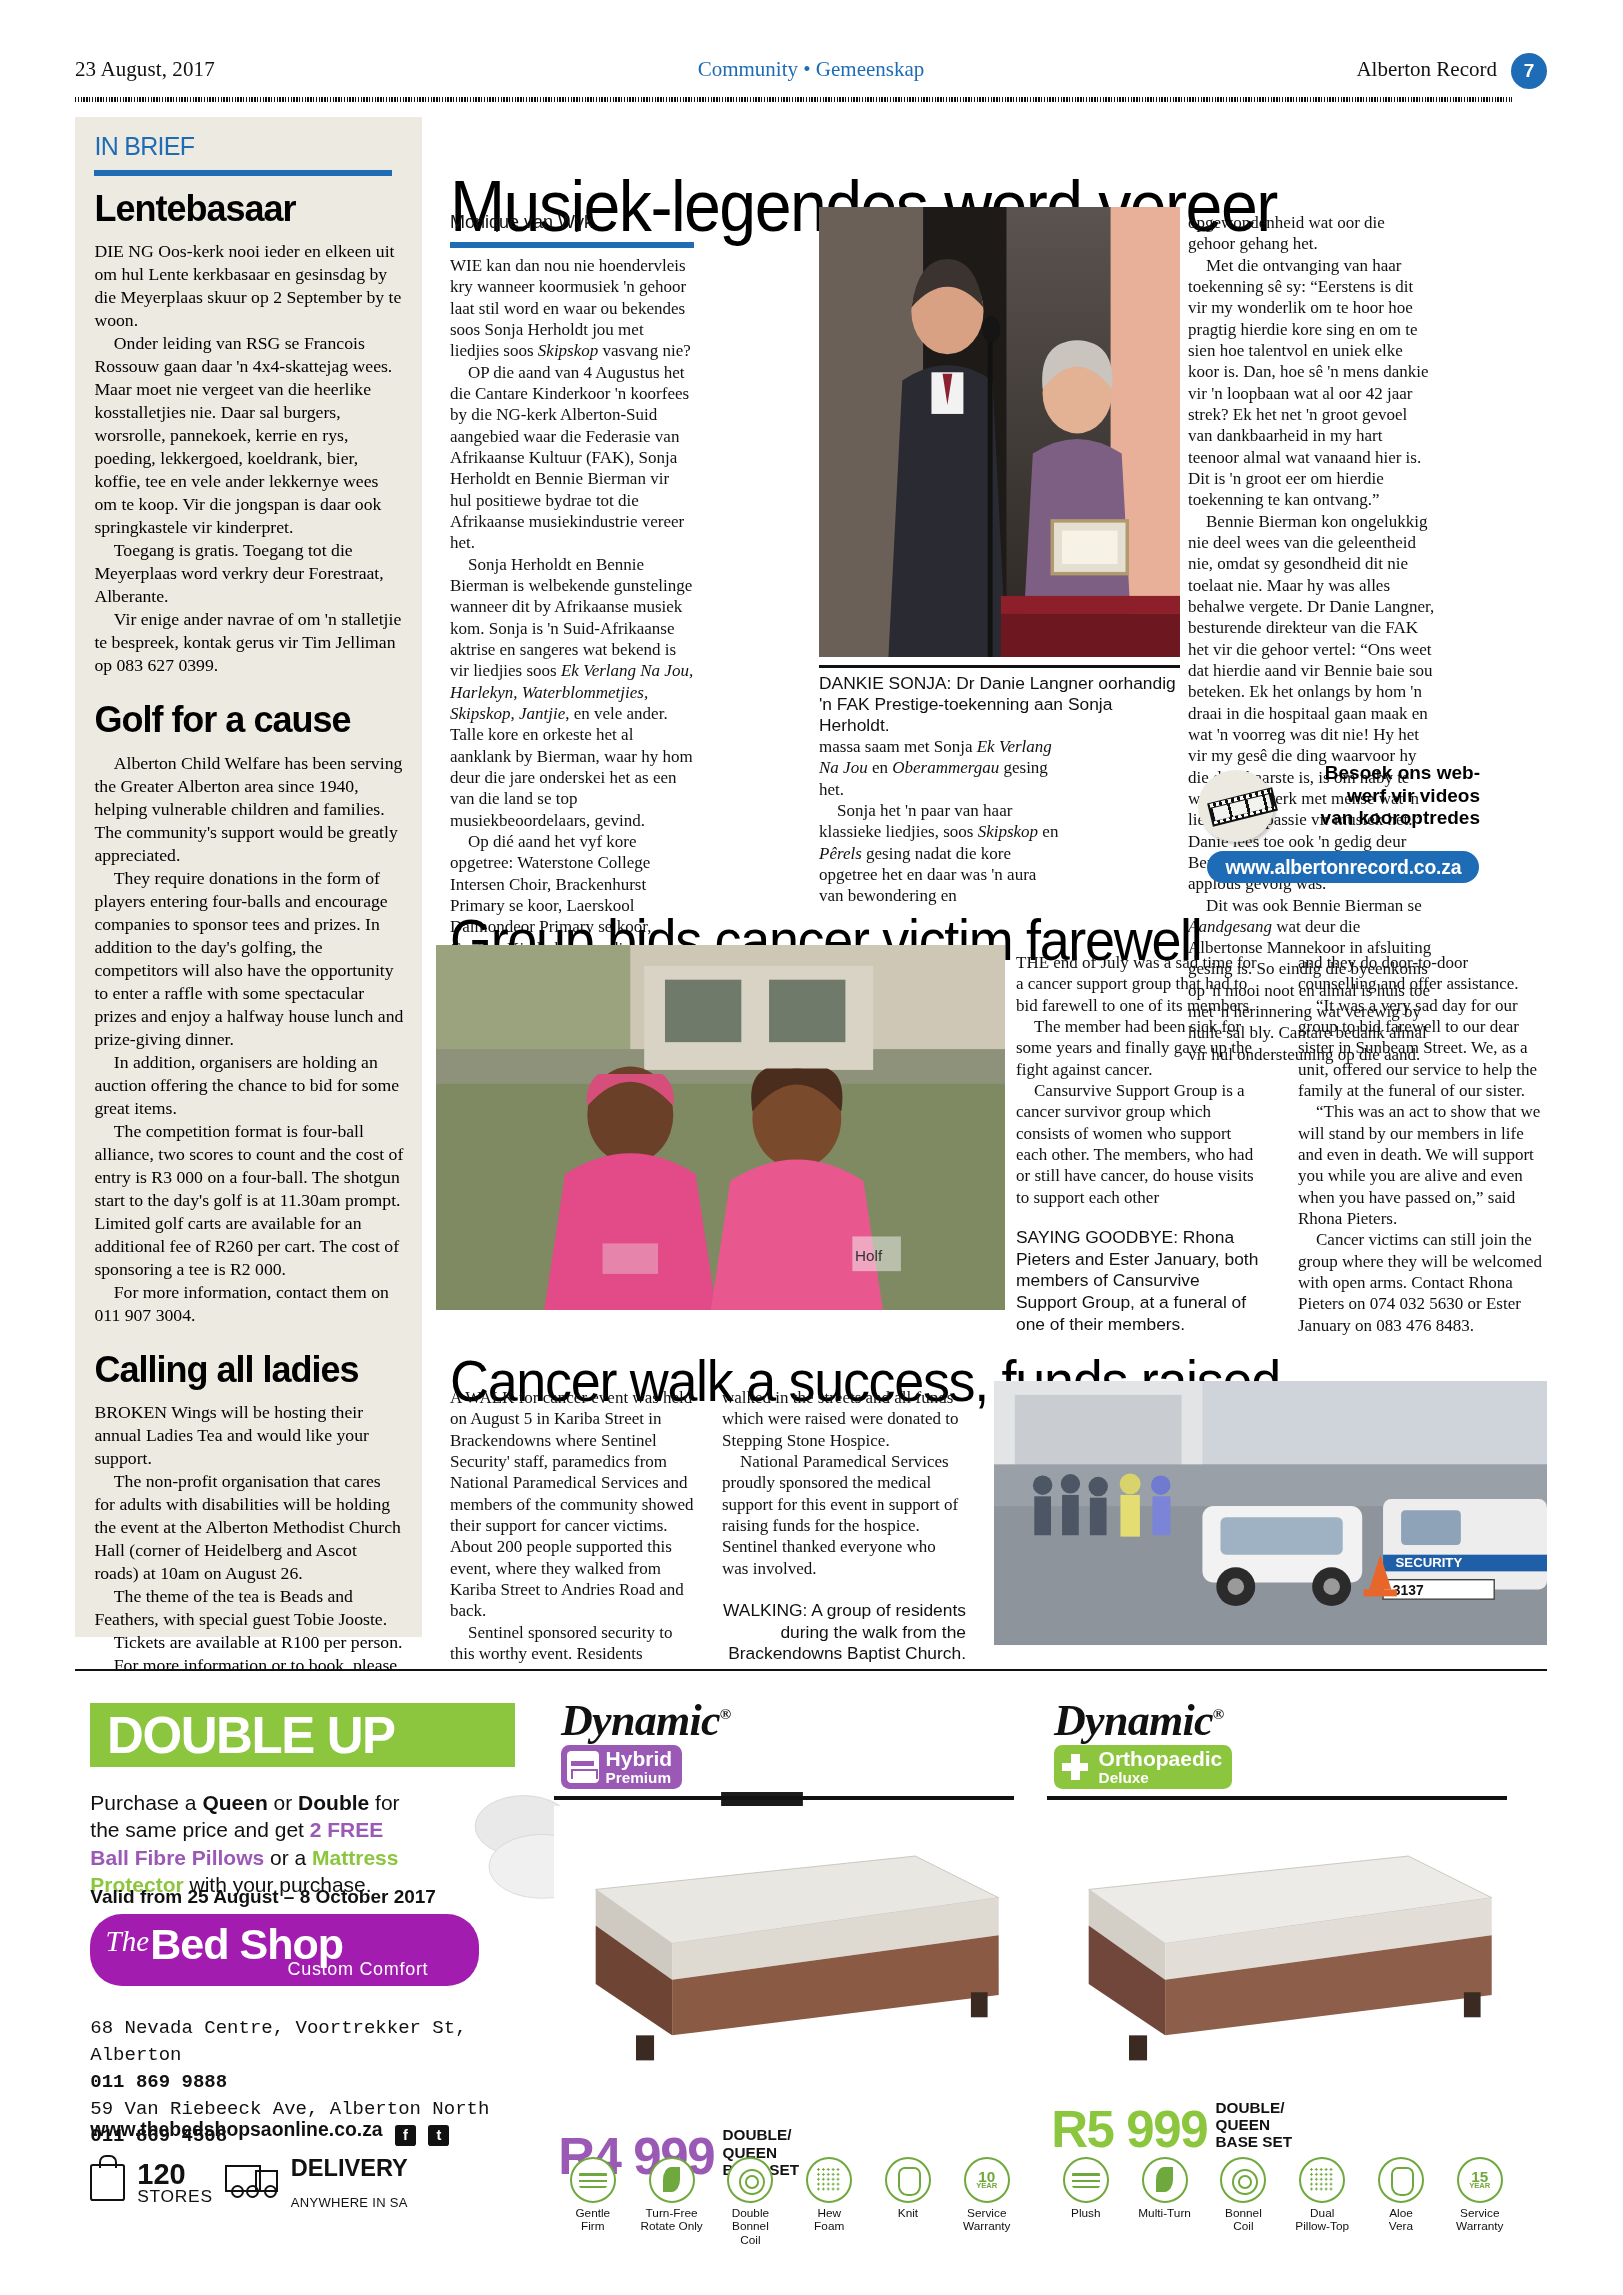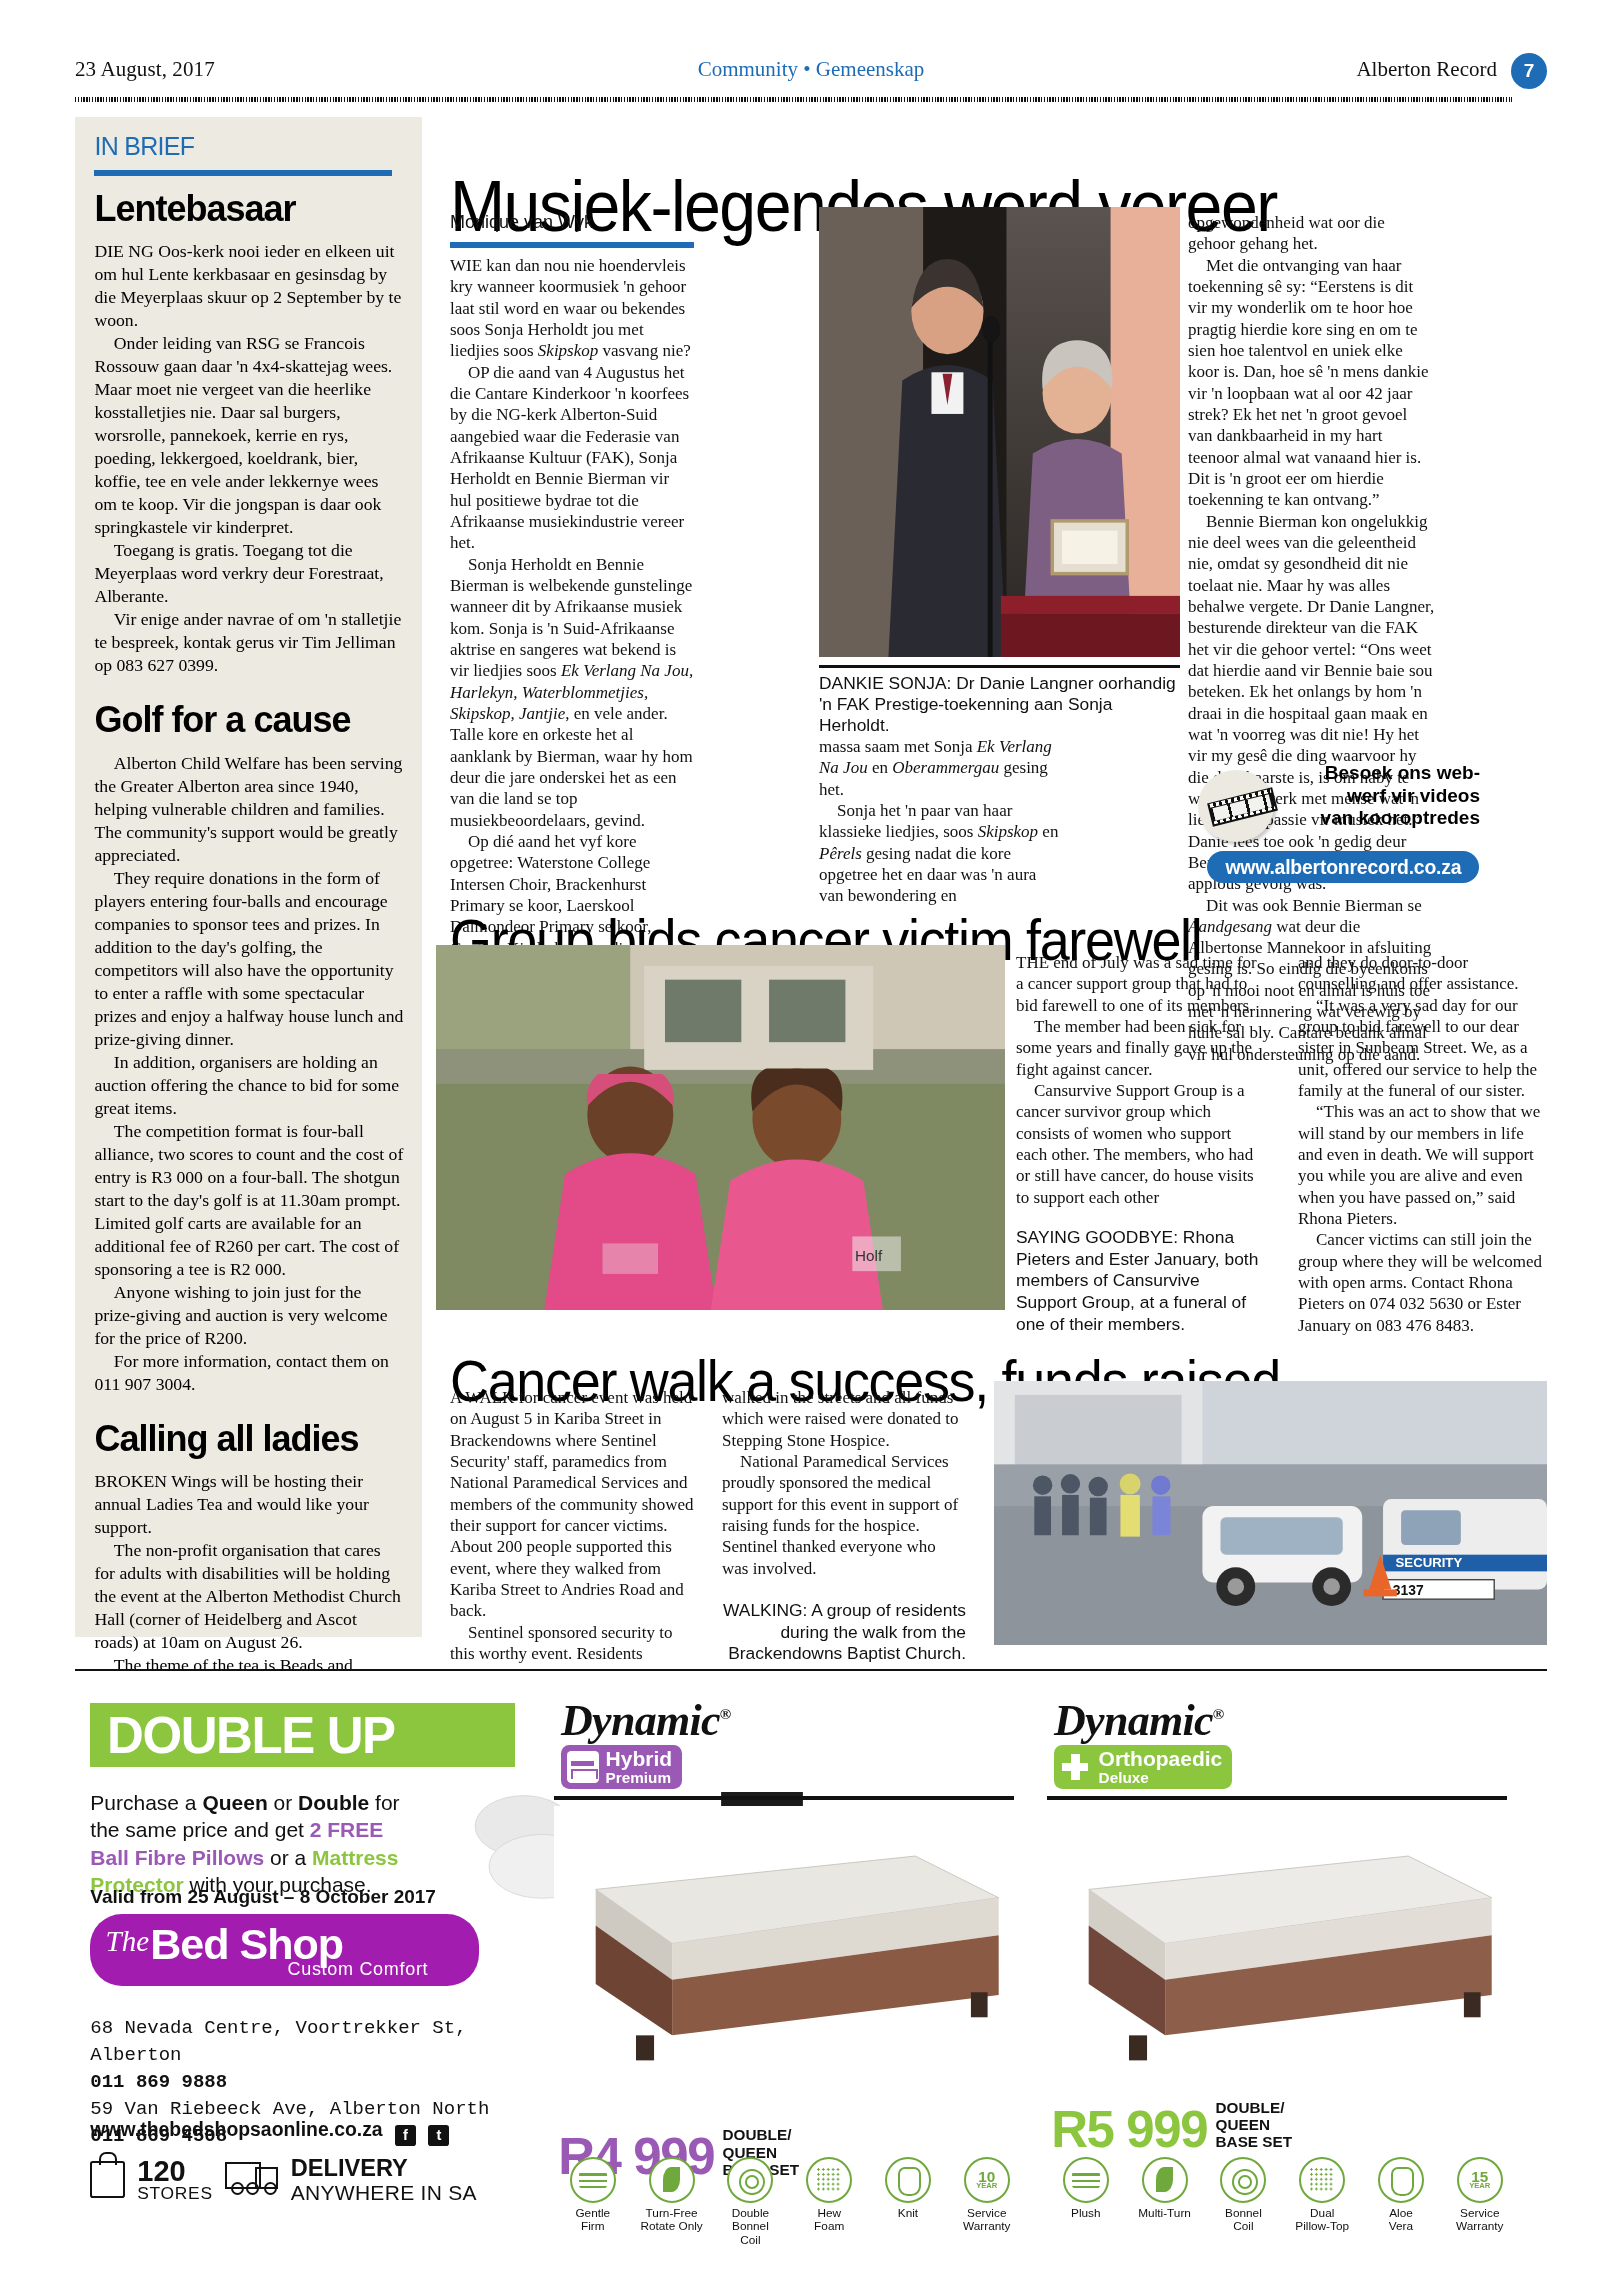--- a/index.html
+++ b/index.html
@@ -127,21 +127,21 @@
   .bagicon{width:30.5px;height:33px;border:2.8px solid #111;border-radius:2.8px;position:relative;}
   .bagicon:before{content:"";position:absolute;left:7px;top:-11px;width:14px;height:11px;
     border:2.8px solid #111;border-bottom:none;border-radius:7px 7px 0 0;}
   .n120{font-weight:bold;font-size:29px;line-height:.95;}
   .n120 small{display:block;font-weight:normal;font-size:17.4px;letter-spacing:0.7px;}
   .truck{width:53px;height:30.5px;position:relative;}
   .truck .cab{position:absolute;right:0;bottom:5.6px;width:19.4px;height:18px;border:2.8px solid #111;}
   .truck .box{position:absolute;left:0;bottom:5.6px;width:32px;height:23.6px;border:2.8px solid #111;}
   .truck .w{position:absolute;bottom:0;width:9px;height:9px;border:2.1px solid #111;border-radius:50%;}
   .deliv{font-weight:bold;font-size:23.6px;line-height:1;}
-  .deliv small{display:block;font-weight:normal;font-size:21px;letter-spacing:0.3px;margin-top:1px;text-align:center;}
+  .deliv small{display:block;font-weight:normal;font-size:13px;letter-spacing:0.3px;margin-top:15px;text-align:center;}
 
   
   .prod{position:absolute;top:14px;width:472px;height:528px;}
   .prodA{left:479px;} .prodB{left:972px;}
   .dyn{position:absolute;left:7px;top:9.7px;font-family:"Liberation Serif",serif;font-style:italic;
     font-weight:bold;font-size:44px;color:#111;letter-spacing:-0.7px;}
   .dyn sup{font-size:15.3px;vertical-align:super;}
   .badge{position:absolute;left:7px;top:60px;height:44px;border-radius:8.3px;display:flex;
     align-items:center;padding:0 9.7px 0 5.6px;}
   .badge.hy{background:#9b59b6;}
@@ -212,21 +212,20 @@
         <p class="ind">Toegang is gratis. Toegang tot die Meyerplaas word verkry deur Forestraat, Alberante.</p>
         <p class="ind">Vir enige ander navrae of om 'n stalletjie te bespreek, kontak gerus vir Tim Jelliman op 083 627 0399.</p>
       </div>
 
       <h2 class="sb-head later">Golf for a cause</h2>
       <div class="sb-body">
         <p class="ind">Alberton Child Welfare has been serving the Greater Alberton area since 1940, helping vulnerable children and families. The community's support would be greatly appreciated.</p>
         <p class="ind">They require donations in the form of players entering four-balls and encourage companies to sponsor tees and prizes. In addition to the day's golfing, the competitors will also have the opportunity to enter a raffle with some spectacular prizes and enjoy a halfway house lunch and prize-giving dinner.</p>
         <p class="ind">In addition, organisers are holding an auction offering the chance to bid for some great items.</p>
         <p class="ind">The competition format is four-ball alliance, two scores to count and the cost of entry is R3 000 on a four-ball. The shotgun start to the day's golf is at 11.30am prompt. Limited golf carts are available for an additional fee of R260 per cart. The cost of sponsoring a tee is R2 000.</p>
-        <p class="ind">Anyone wishing to join just for the prize-giving and auction is very welcome for the price of R200.</p>
         <p class="ind">For more information, contact them on 011 907 3004.</p>
       </div>
 
       <h2 class="sb-head later">Calling all ladies</h2>
       <div class="sb-body">
         <p>BROKEN Wings will be hosting their annual Ladies Tea and would like your support.</p>
         <p class="ind">The non-profit organisation that cares for adults with disabilities will be holding the event at the Alberton Methodist Church Hall (corner of Heidelberg and Ascot roads) at 10am on August 26.</p>
         <p class="ind">The theme of the tea is Beads and Feathers, with special guest Tobie Jooste.</p>
         <p class="ind">Tickets are available at R100 per person.</p>
         <p class="ind">For more information or to book, please contact Marietjie on 011 869 3415 or Sheryl on 072 998 7767.</p>

